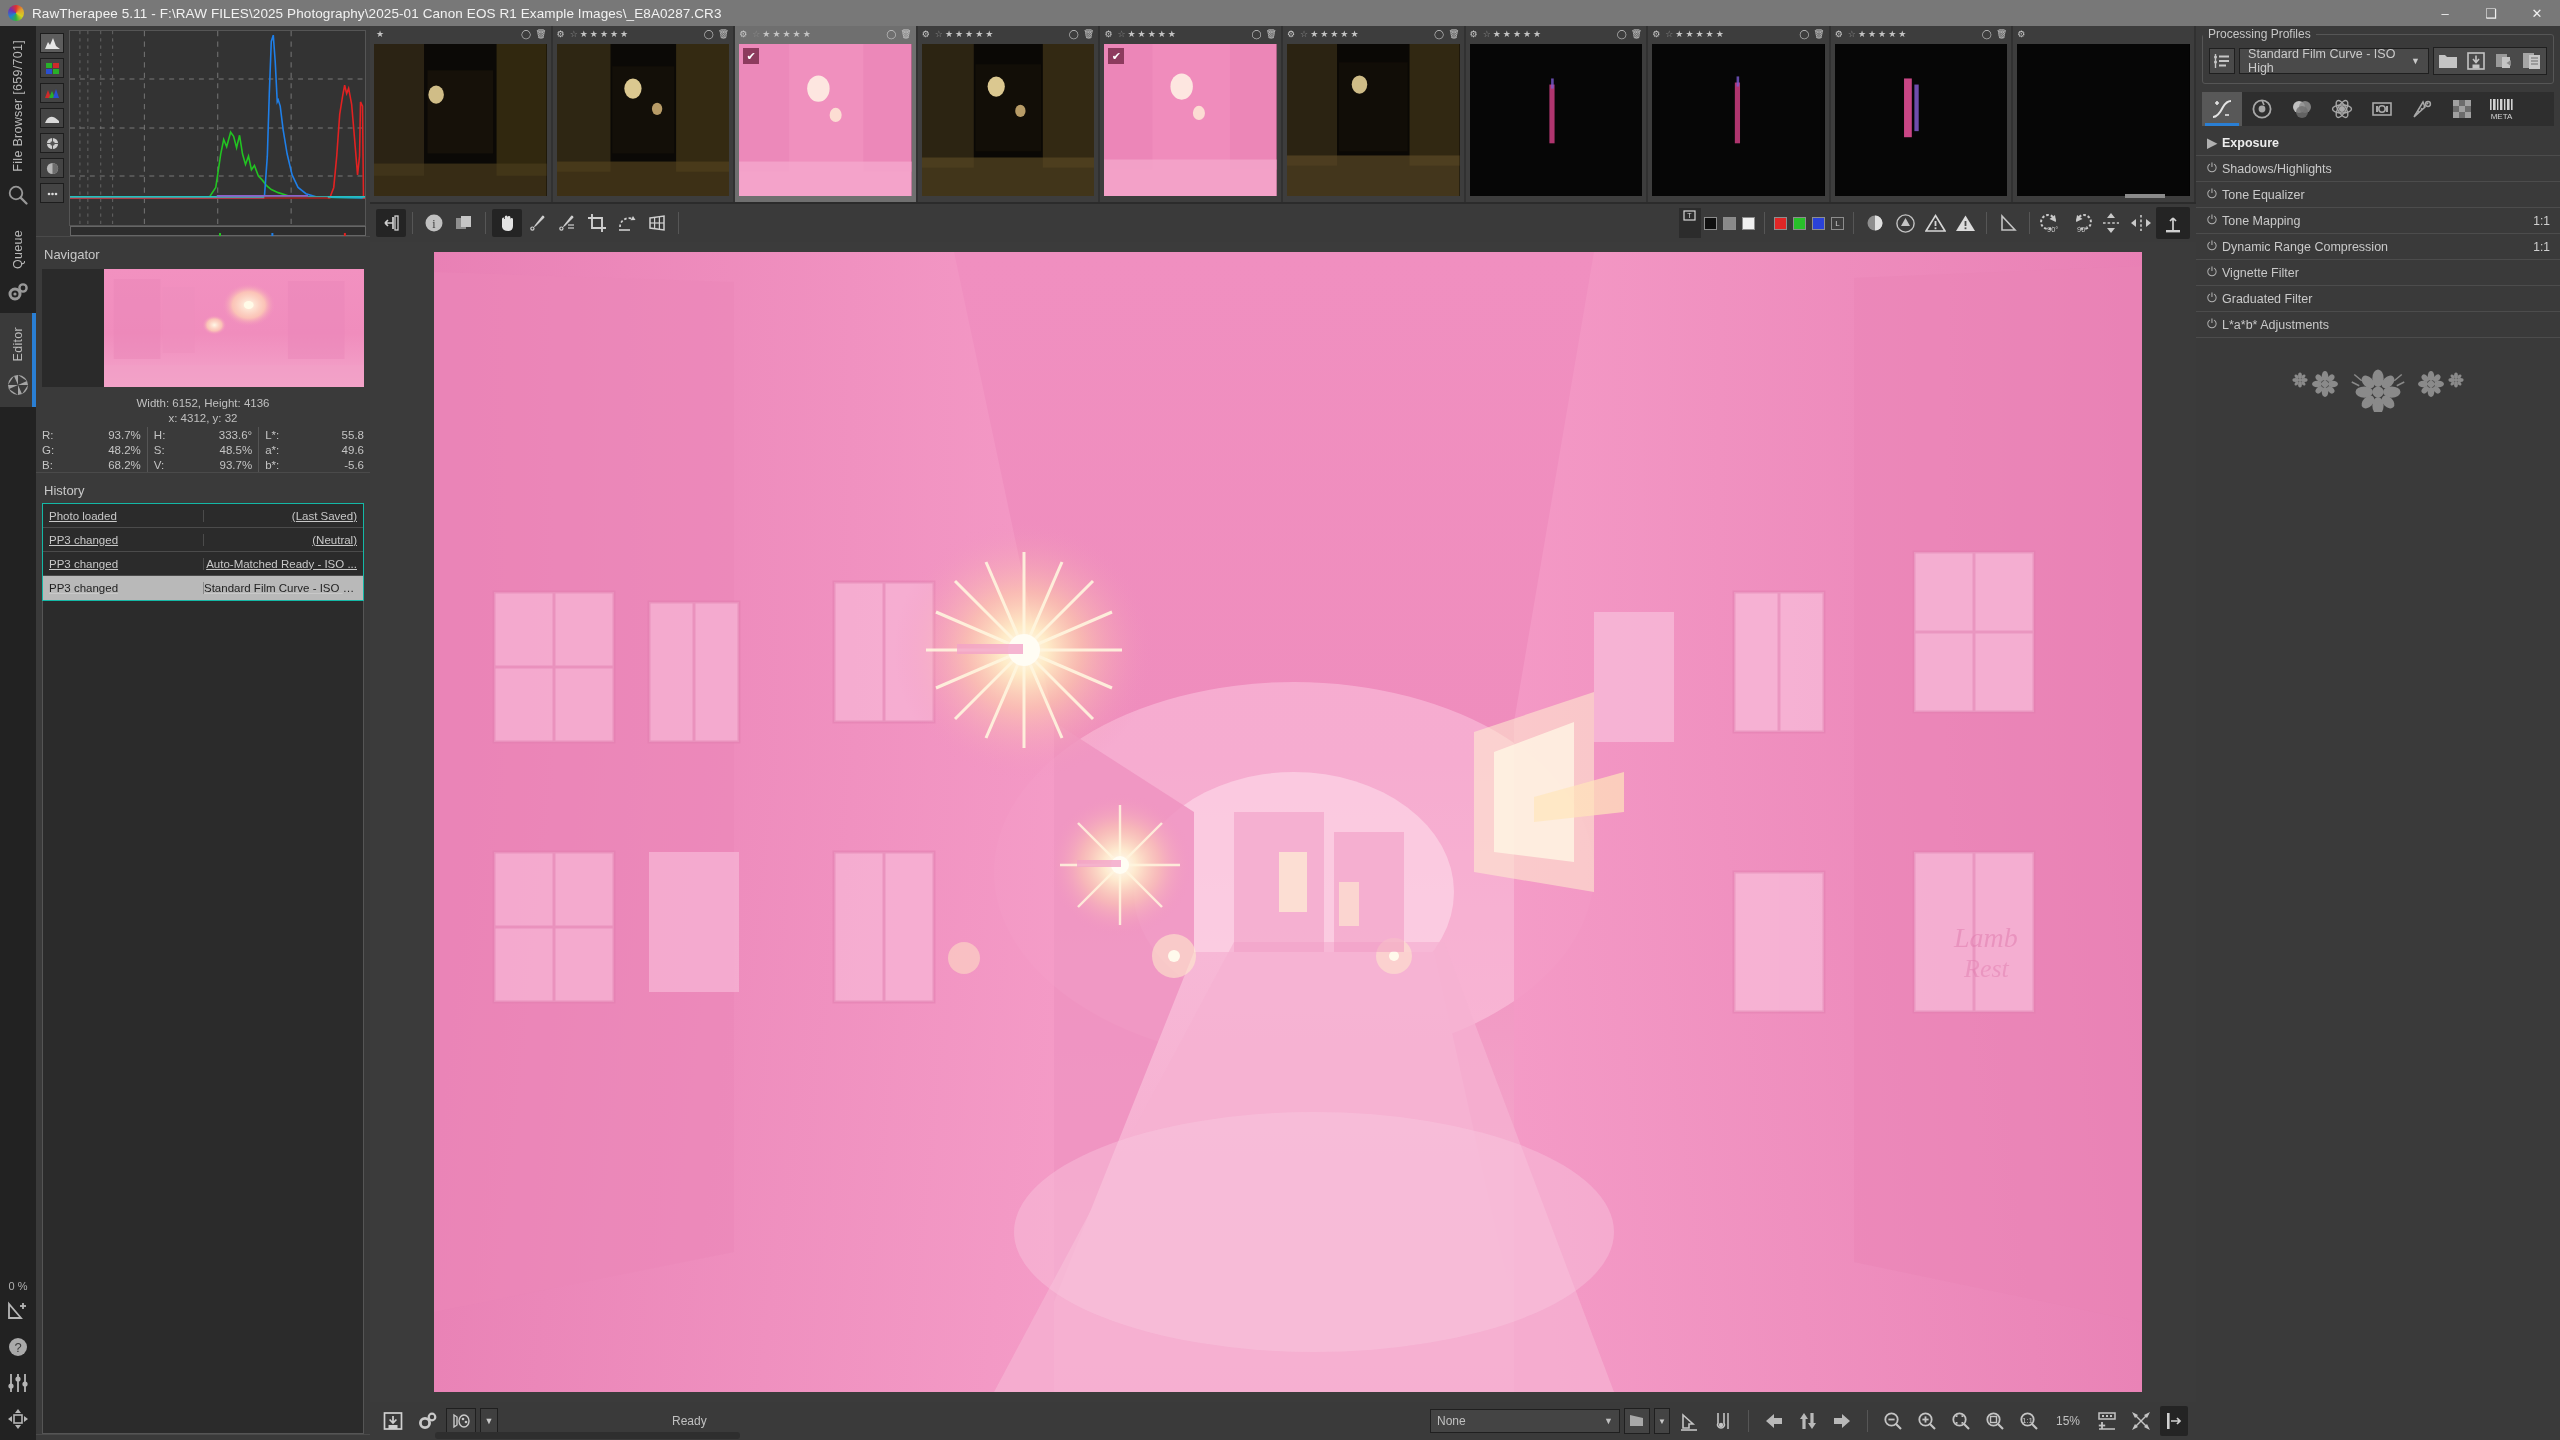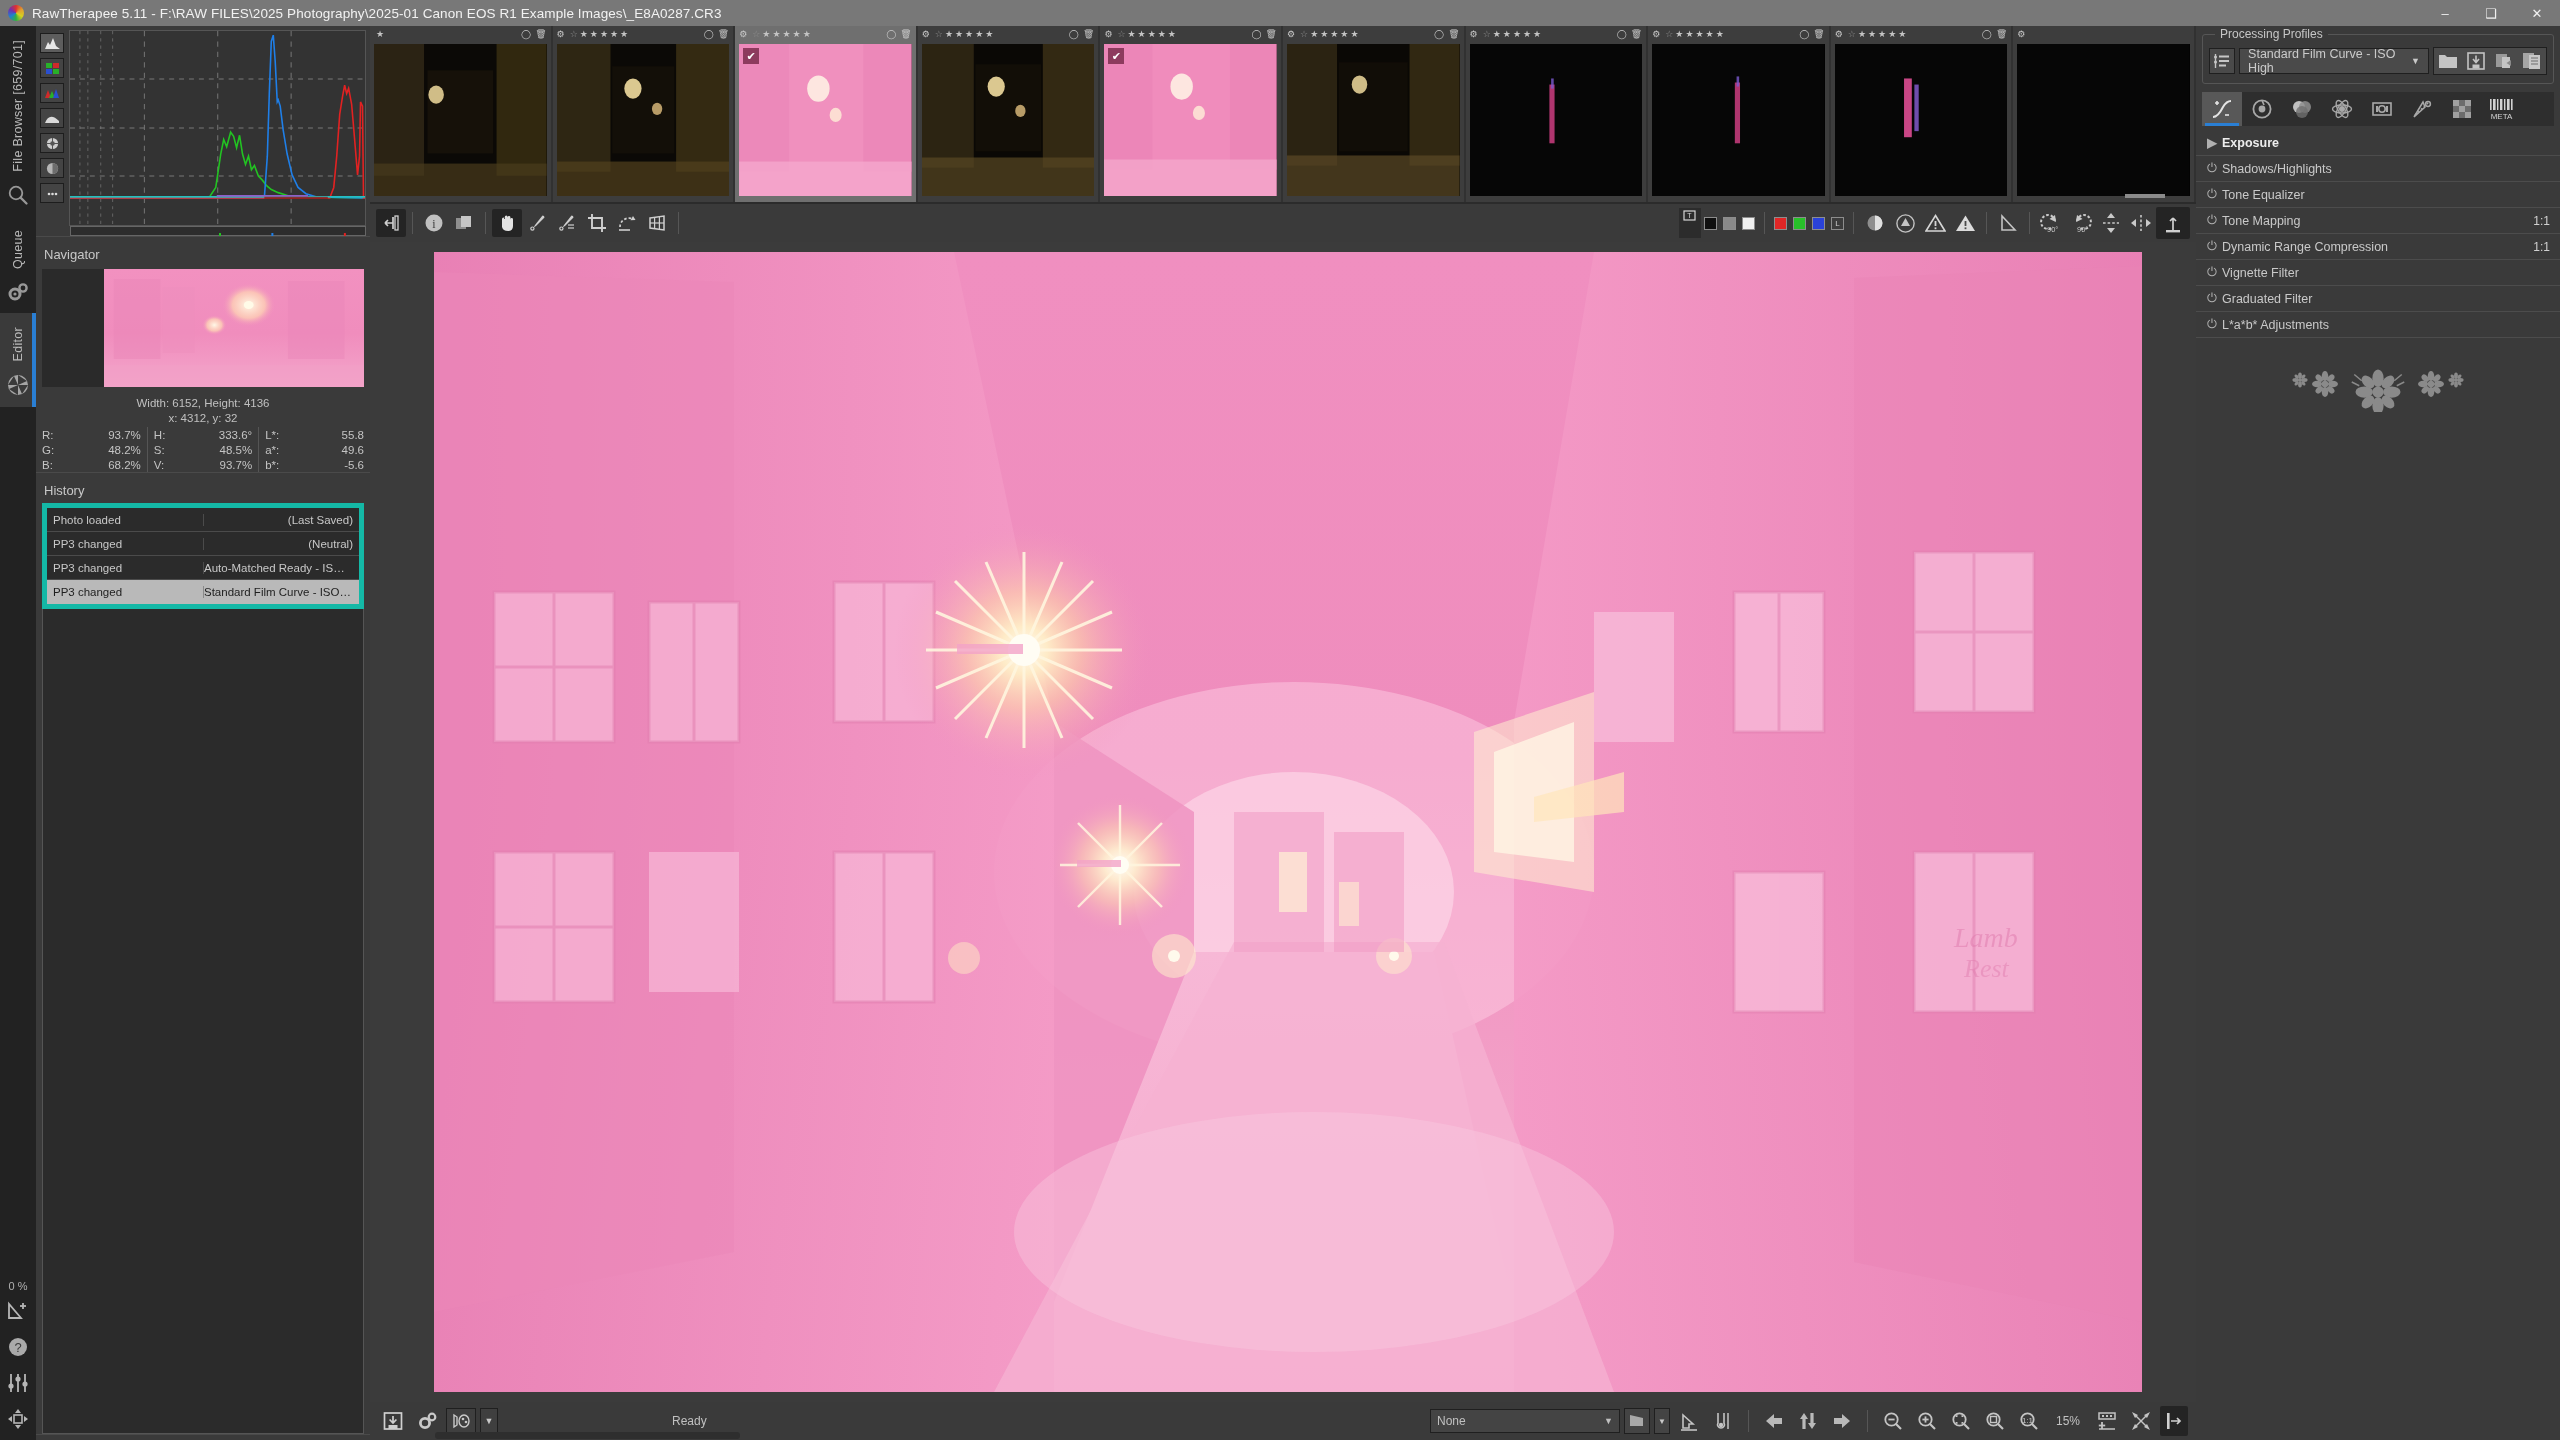--- a/index.html
+++ b/index.html
@@ -64,21 +64,21 @@
   .nav-thumb { margin: 2px 6px 0 6px; height: 118px; background: #2a2a2a; position: relative; overflow: hidden; }
   .nav-img { position: absolute; left: 62px; top: 0; right: 0; bottom: 0; }
   .nav-info { text-align: center; font-size: 11.5px; color: #c0c0c0; padding: 10px 0 3px 0; }
   .nav-table { width: 100%; border-collapse: collapse; font-size: 11.5px; color: #c4c4c4; }
   .nav-table td { padding: 1.5px 6px; }
   .nav-table td.k { text-align: left; width: 8%; }
   .nav-table td.v { text-align: right; width: 22%; border-right: 1px solid #555; }
   .nav-table td.v.last { border-right: none; }
 
   .hist-panel { flex: 0 0 auto; }
-  .hlist { margin: 0 6px; background: #2b2b2b; border: 5px solid #14b8a6; }
+  .hlist { margin: 0 6px; background: #2b2b2b; border: 1px solid #14b8a6; text-decoration: underline; }
   .hrow { display: flex; font-size: 11.5px; border-bottom: 1px solid #4b4b4b; height: 24px; align-items: center; }
   .hrow:last-child { border-bottom: none; }
   .hrow.sel { background: #b9b9b9; color: #1e1e1e; }
   .hrow .hl { flex: 0 0 50%; padding-left: 6px; overflow: hidden; white-space: nowrap; }
   .hrow .hr { flex: 0 0 50%; padding-right: 6px; text-align: right; border-left: 1px solid #4b4b4b;
     overflow: hidden; white-space: nowrap; text-overflow: ellipsis; }
   .hrow.sel .hr { border-left: 1px solid #8a8a8a; }
 
   .hist-fill { flex: 1 1 auto; background: #2b2b2b; margin: 0 6px 0 6px; border: 1px solid #555; border-top: none; }
   .snap-panel { flex: 0 0 auto; }
@@ -135,21 +135,21 @@
     display: flex; align-items: center; padding: 0 6px; font-size: 12px; color: #c0c0c0; }
   .combo .caret { margin-left: auto; font-size: 9px; }
   .zoomlbl { font-size: 12px; color: #c2c2c2; margin: 0 8px; }
 
   
   .rightpanel {
     position: absolute; left: 2196px; top: 26px; width: 364px; height: 1414px;
     background: #3a3a3a; display: flex; flex-direction: column;
   }
   .pp-frame { margin: 8px 6px 4px 6px; border: 1px solid #565656; border-radius: 3px; padding: 6px 6px 8px 6px; position: relative; }
-  .pp-legend { position: absolute; left: 12px; top: -8px; background: #3a3a3a; padding: 0 5px; font-size: 12px; color: #c6c6c6; }
+  .pp-legend { position: absolute; left: 0; top: -8px; background: #3a3a3a; padding: 0 5px; font-size: 12px; color: #c6c6c6; }
   .pp-row { display: flex; align-items: center; gap: 4px; margin-top: 6px; }
   .pp-btn { width: 28px; height: 26px; border: 1px solid #1f1f1f; background: #4a4a4a;
     display: flex; align-items: center; justify-content: center; }
   .pp-combo { flex: 1 1 auto; height: 26px; background: #4a4a4a; border: 1px solid #1f1f1f;
     display: flex; align-items: center; padding: 0 8px; font-size: 12.5px; color: #cacaca; }
   .pp-combo .caret { margin-left: auto; font-size: 9px; }
   .pp-group { display: flex; border: 1px solid #1f1f1f; background: #4a4a4a; }
 
   .toolicons { display: flex; background: #2e2e2e; margin: 4px 6px 0 6px; height: 34px; }
   .ticon { width: 40px; height: 34px; display: flex; align-items: center; justify-content: center; position: relative; }

